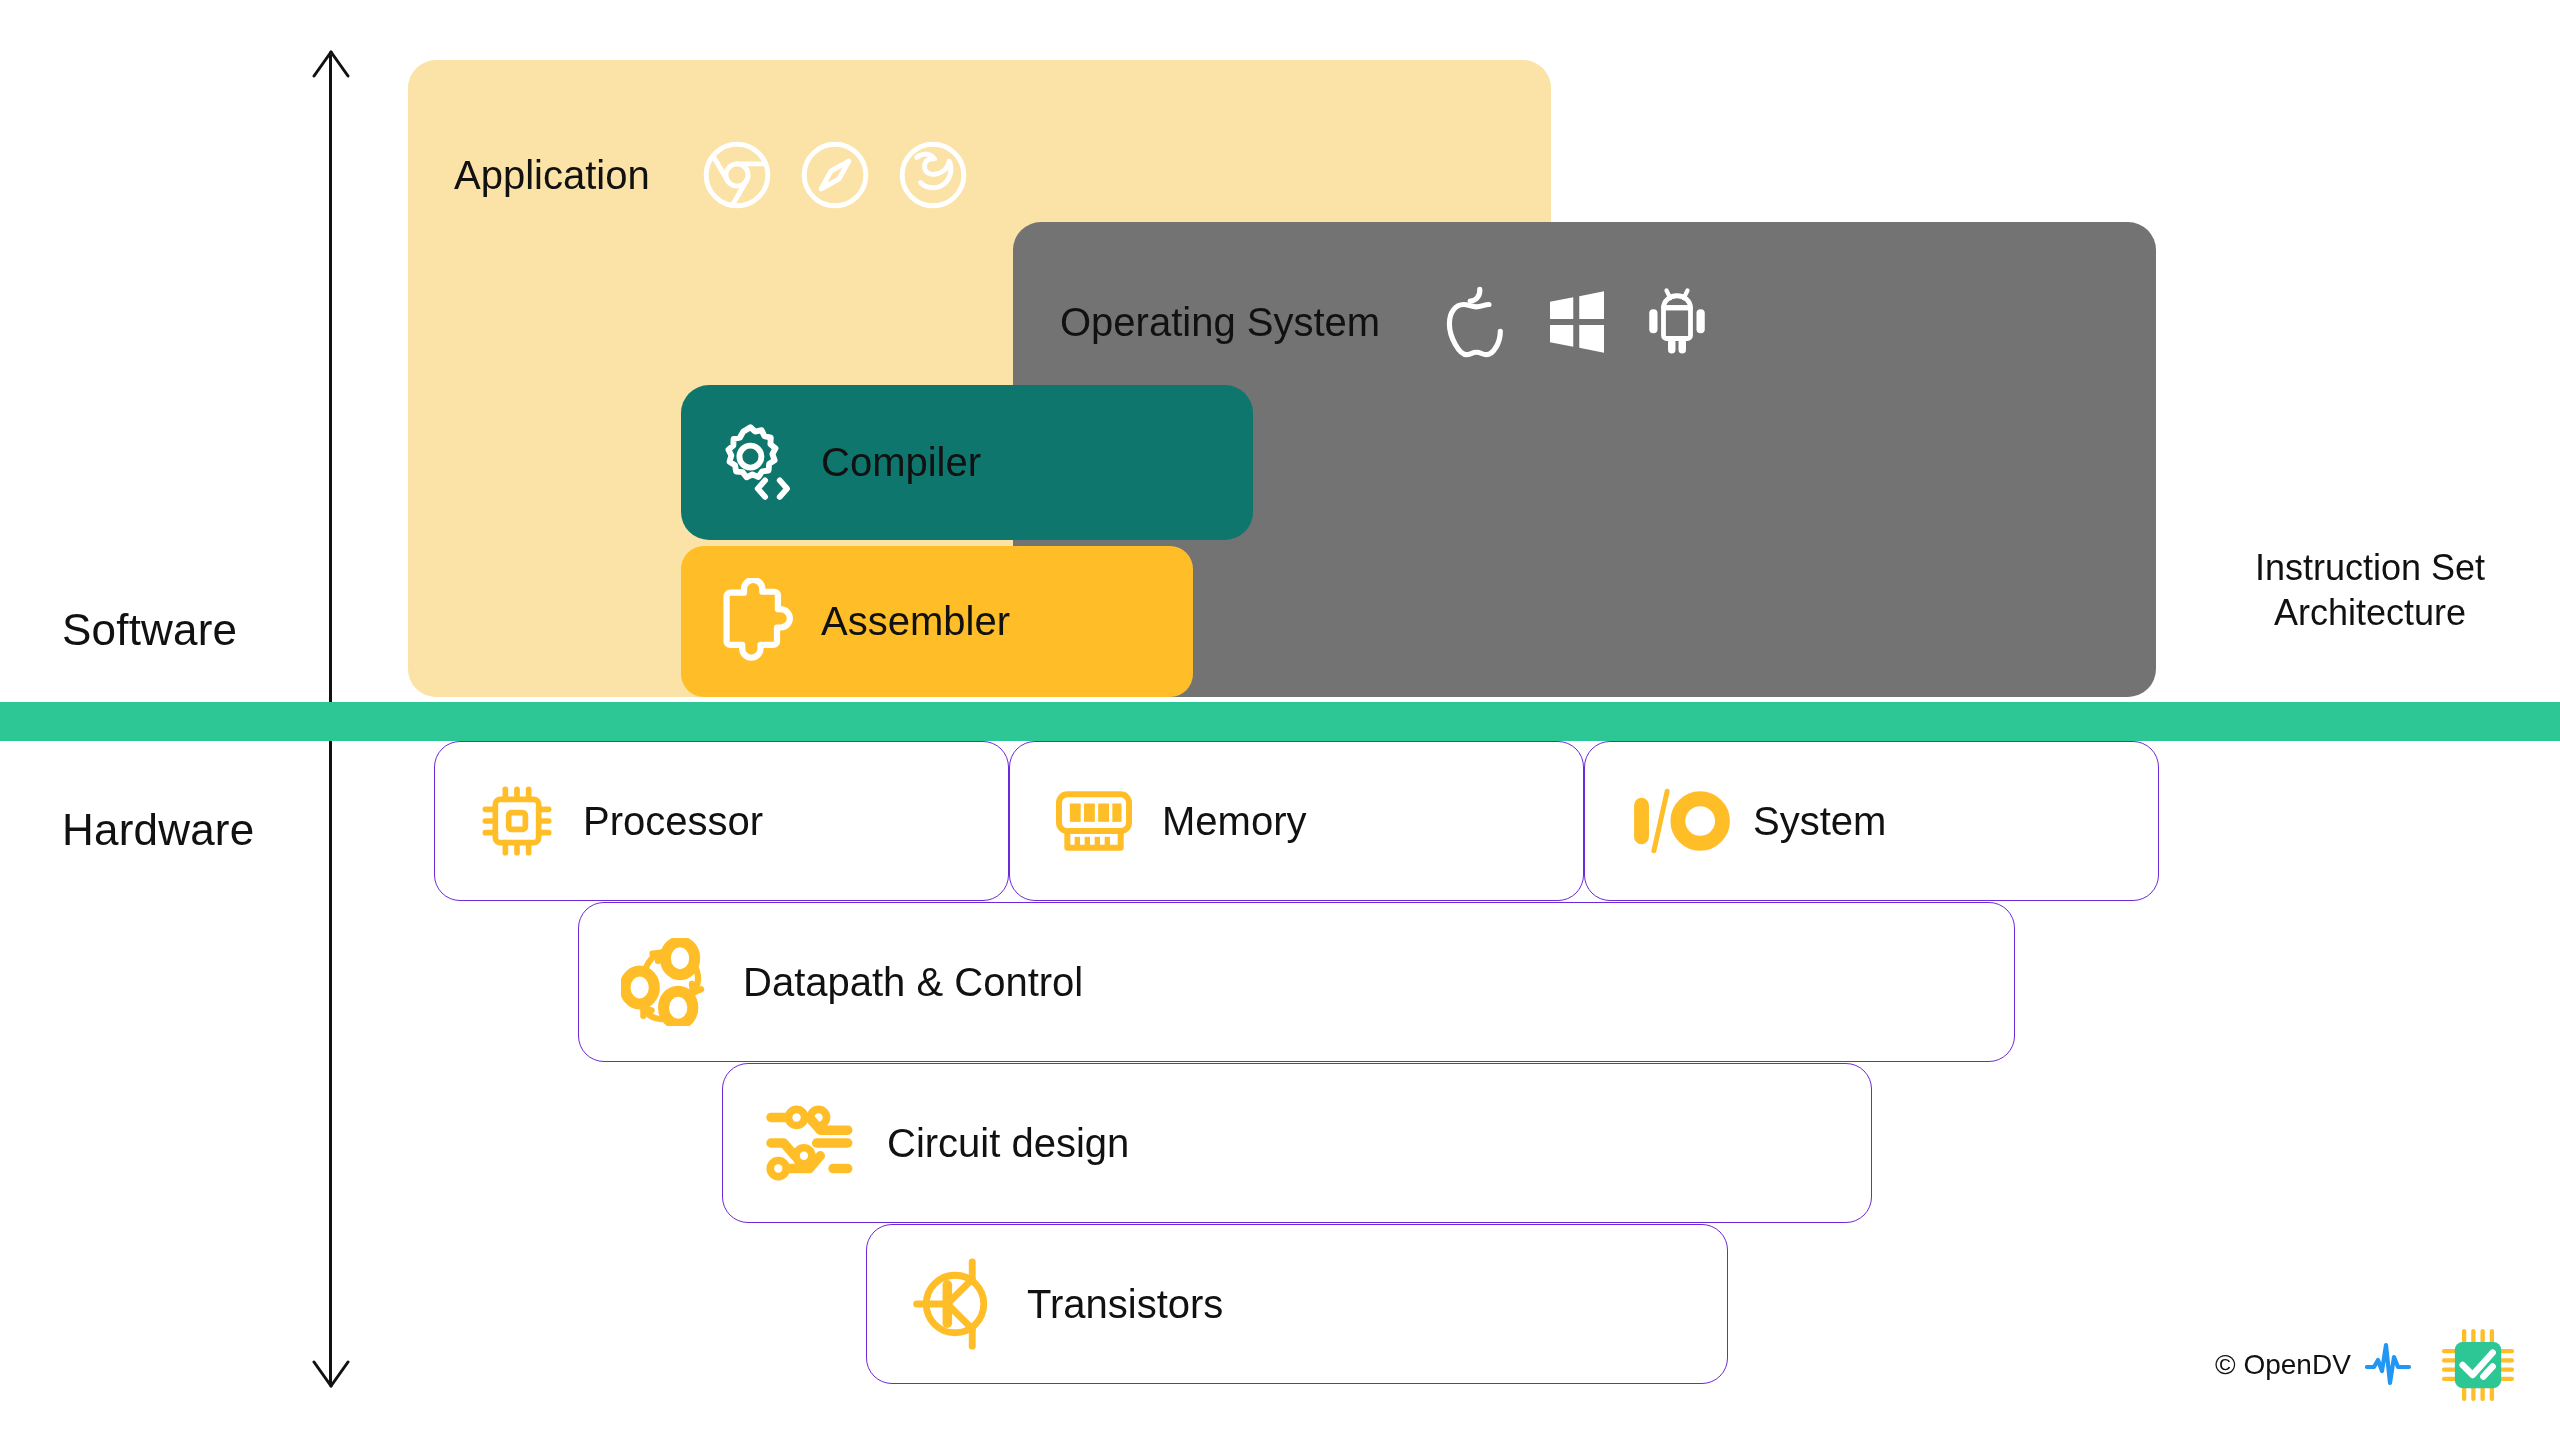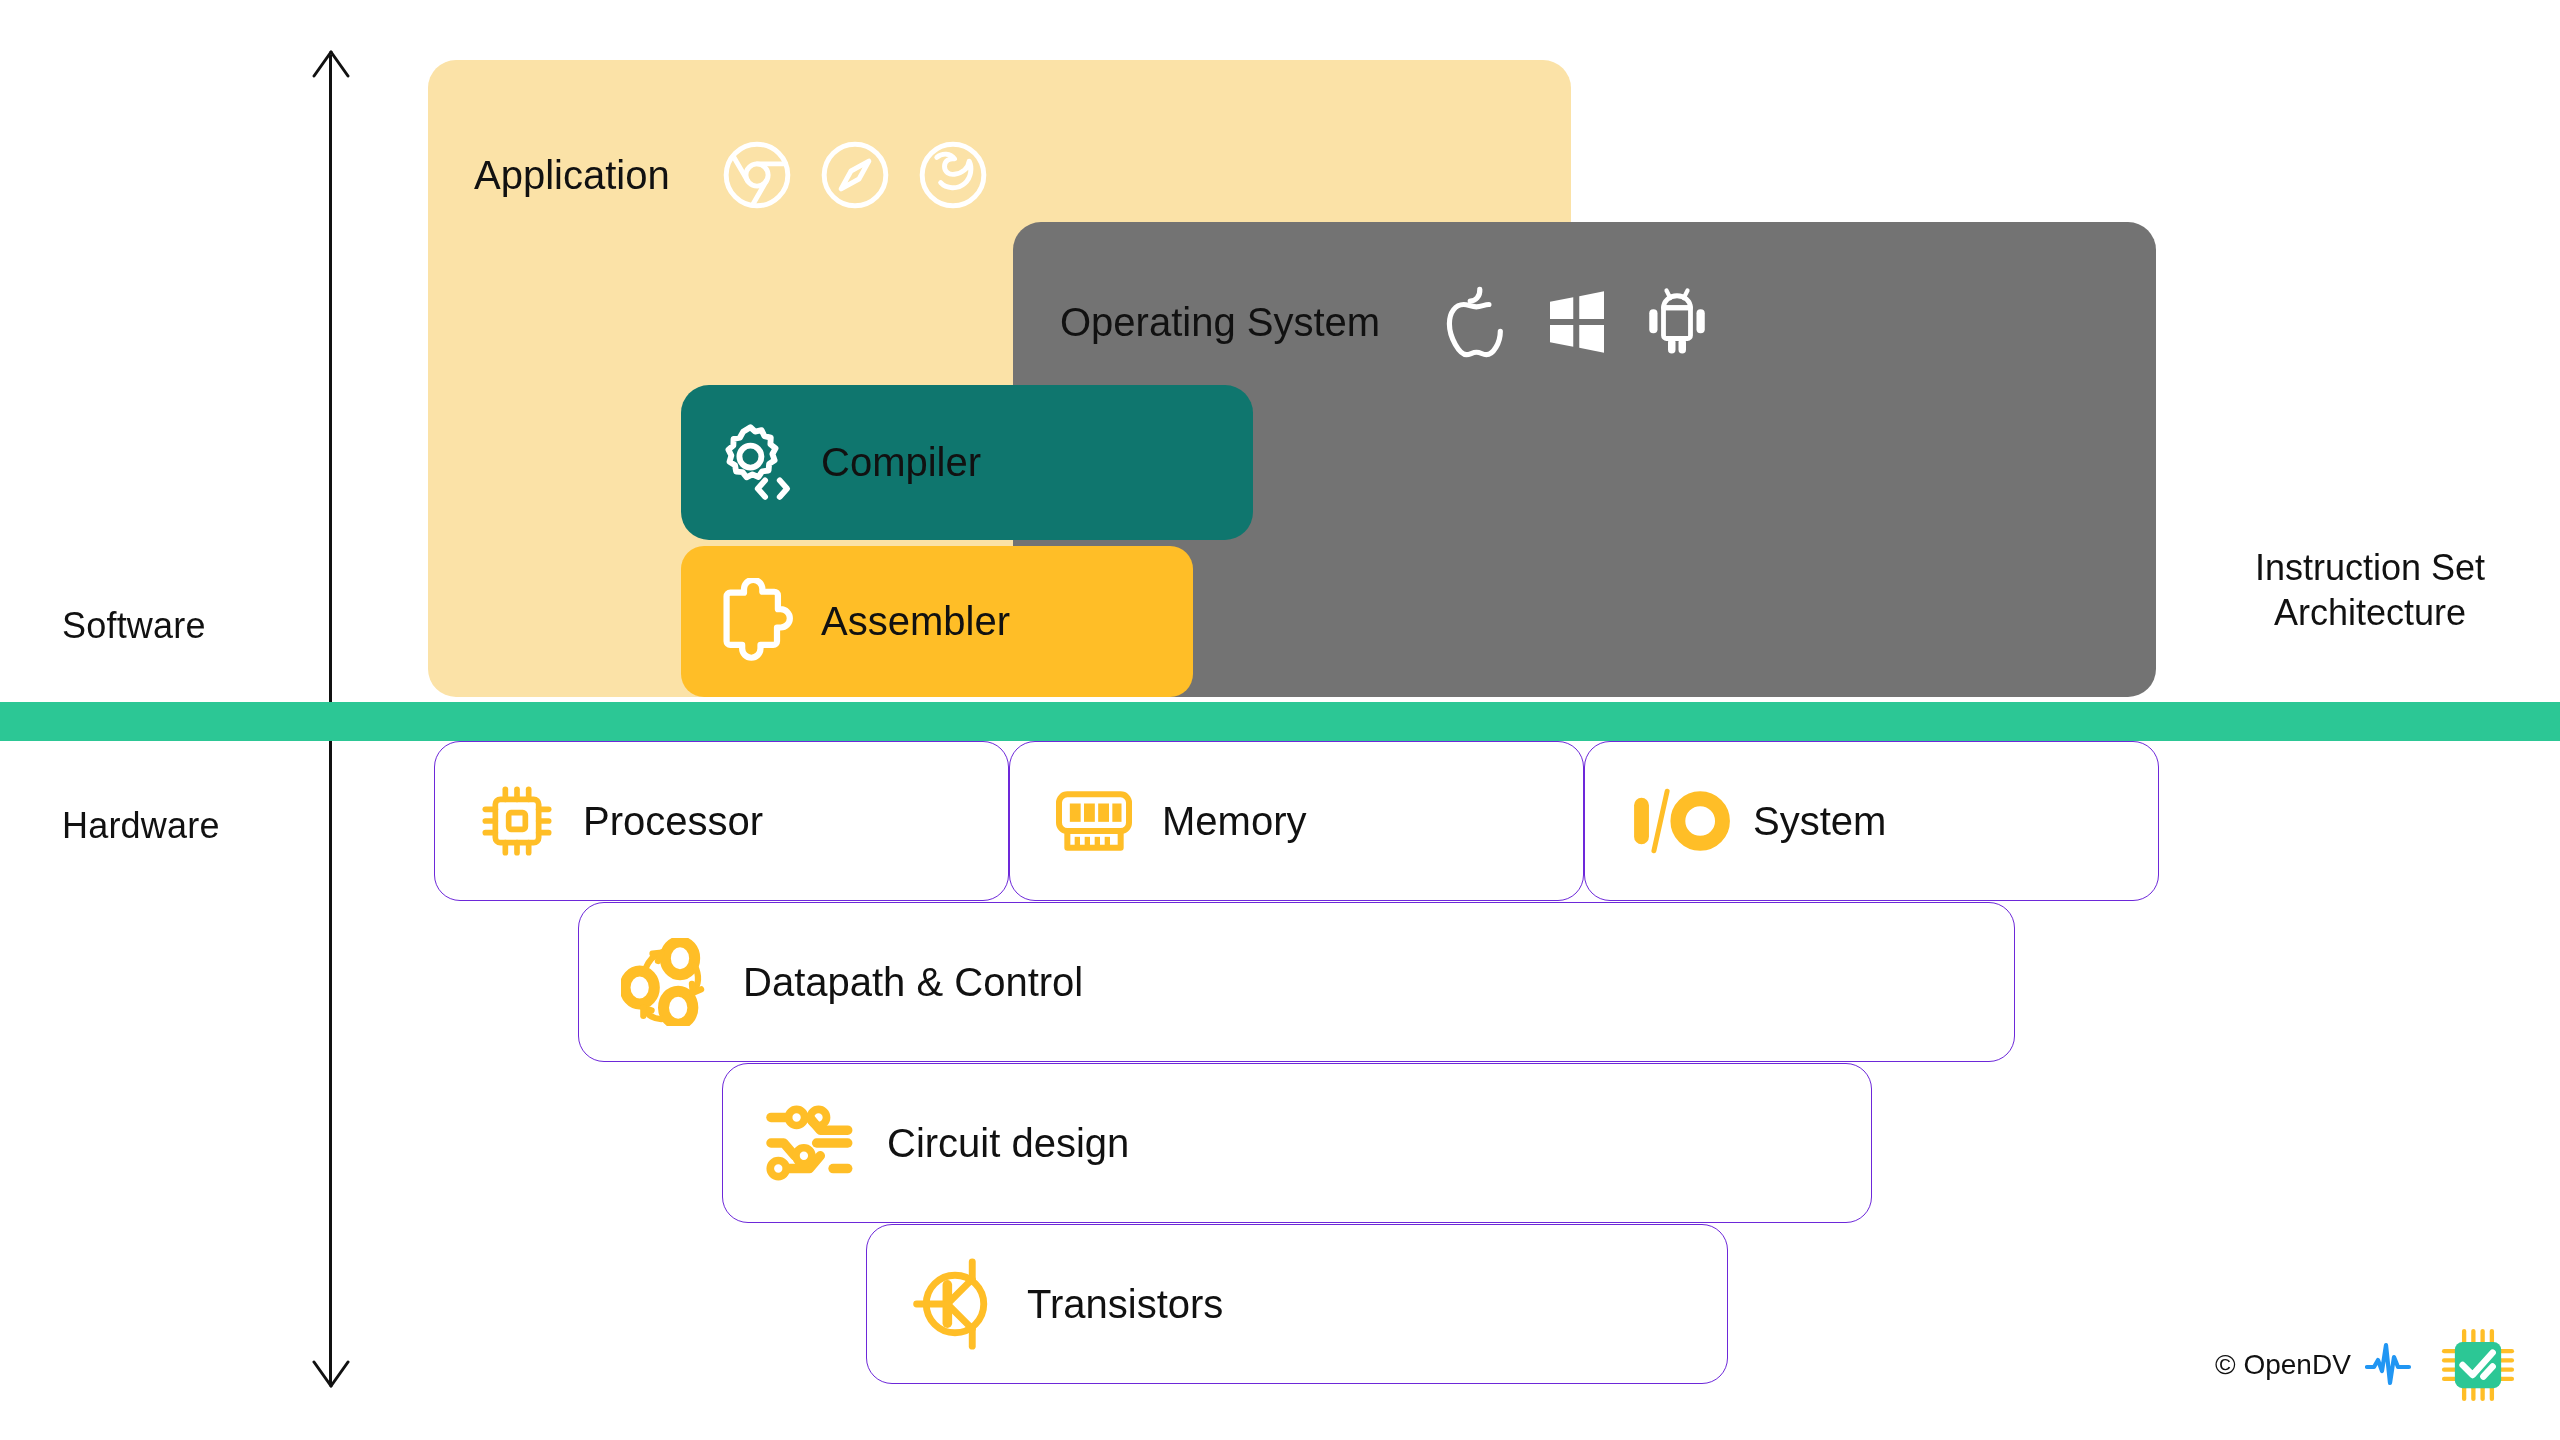--- a/index.html
+++ b/index.html
@@ -34,21 +34,21 @@
     left: 310px;
     width: 42px;
     height: 30px;
   }
   .axis-arrow.up { top: 50px; }
   .axis-arrow.down { top: 1358px; }
 
   
   .side-label {
     position: absolute;
-    font-size: 36px;
+    font-size: 44px;
     color: #111111;
     white-space: nowrap;
     letter-spacing: .2px;
     text-align: center;
   }
   #label-software { left: 62px; top: 605px; }
   #label-hardware { left: 62px; top: 805px; }
 
   #label-isa {
     position: absolute;
@@ -63,21 +63,21 @@
 
   
   .sw-box {
     position: absolute;
     border-radius: 28px;
     display: flex;
     align-items: flex-start;
     box-sizing: border-box;
   }
   #box-application {
-    left: 428px; top: 60px;
+    left: 408px; top: 60px;
     width: 1143px; height: 637px;
     background: #FBE2A7;
     padding: 78px 0 0 46px;
   }
   #box-os {
     left: 1013px; top: 222px;
     width: 1143px; height: 475px;
     background: #737373;
     padding: 62px 0 0 47px;
   }

